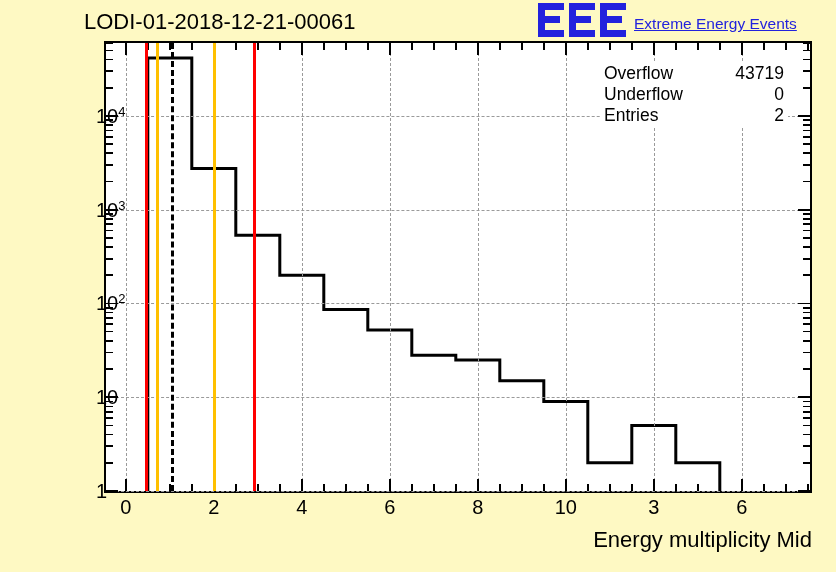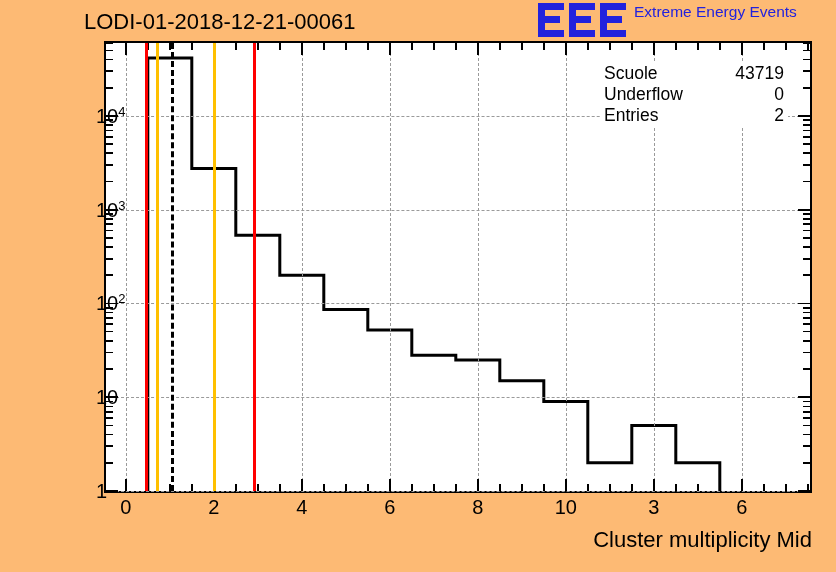--- a/index.html
+++ b/index.html
@@ -1,17 +1,17 @@
 <!DOCTYPE html>
 <html><head>
 <meta charset="utf-8">
 <style>
   html,body{margin:0;padding:0;background:#ffffff;}
   body{width:836px;height:572px;overflow:hidden;font-family:"Liberation Sans",sans-serif;}
-  #root-canvas{position:relative;width:836px;height:572px;background:#fdba74;}
+  #root-canvas{position:relative;width:836px;height:572px;background:#fef9c3;}
 
   
   .plot-title{
     position:absolute;left:84px;top:9px;
     font-size:22px;color:#000;white-space:nowrap;letter-spacing:0px;
   }
 
   
   .eee-logo{position:absolute;left:538px;top:2px;width:296px;height:38px;}
   .eee-letters{position:absolute;left:0px;top:1px;width:90px;height:34px;}
@@ -19,21 +19,21 @@
     position:absolute;top:0;width:26px;height:34px;
     background:
       linear-gradient(#2222dd,#2222dd) left 0   top 0    / 26px 7px no-repeat,
       linear-gradient(#2222dd,#2222dd) left 0   top 13px / 22px 7px no-repeat,
       linear-gradient(#2222dd,#2222dd) left 0   top 27px / 26px 7px no-repeat,
       linear-gradient(#2222dd,#2222dd) left 0   top 0    / 7px 34px no-repeat;
   }
   .eee-letters .E1{left:0px;}
   .eee-letters .E2{left:31px;}
   .eee-letters .E3{left:62px;}
-  .eee-text{position:absolute;left:96px;top:0px;color:#2222dd;font-size:15.5px;line-height:19px;white-space:nowrap;}
+  .eee-text{position:absolute;left:96px;top:12px;color:#2222dd;font-size:15.5px;line-height:19px;white-space:nowrap;text-decoration:underline;}
 
   
   .frame{
     position:absolute;left:104px;top:41px;width:708px;height:452px;
     border:2px solid #000;box-sizing:border-box;background:#fff;
   }
   .grid-line{position:absolute;background:transparent;}
   .grid-v{width:0;border-left:1px dashed #9a9a9a;}
   .grid-h{height:0;border-top:1px dashed #9a9a9a;}
 
@@ -277,26 +277,26 @@
       <div class="tick tick-yr minor" style="top: 15.7103px;"></div>
       <div class="tick tick-y minor" style="top: 6.62404px;"></div>
       <div class="tick tick-yr minor" style="top: 6.62404px;"></div>
       <div class="vline" style="left: 38.54px; height: 448px; background: rgb(255, 0, 0);"></div>
       <div class="vline" style="left: 50.42px; height: 448px; background: rgb(255, 192, 0);"></div>
       <div class="vline dashed" style="left: 64.5px; height: 448px; border-left-color: rgb(0, 0, 0);"></div>
       <div class="vline" style="left: 107.18px; height: 448px; background: rgb(255, 192, 0);"></div>
       <div class="vline" style="left: 146.78px; height: 448px; background: rgb(255, 0, 0);"></div>
     </div>
 
-  <div class="axis-title-x">Cluster multiplicity Mid</div>
+  <div class="axis-title-x">Energy multiplicity Mid</div>
 
   <div class="stats-box">
     <div id="stats-rows">
         <div class="stats-row">
-          <span class="k">Scuole</span>
+          <span class="k">Overflow</span>
           <span class="v">43719</span>
         </div>
         <div class="stats-row">
           <span class="k">Underflow</span>
           <span class="v">0</span>
         </div>
         <div class="stats-row">
           <span class="k">Entries</span>
           <span class="v">2</span>
         </div>

